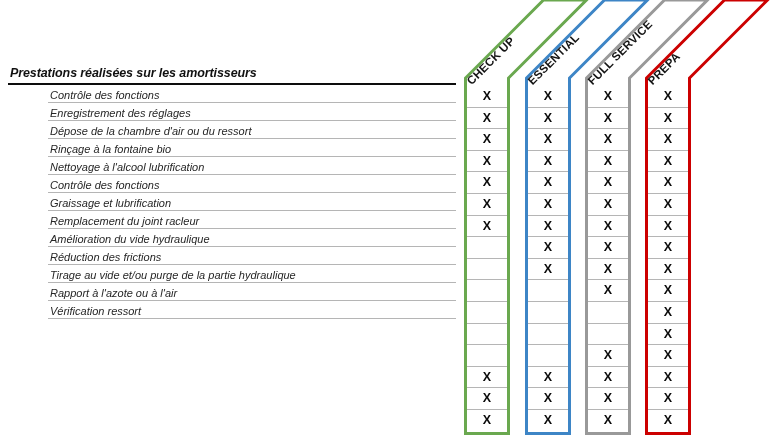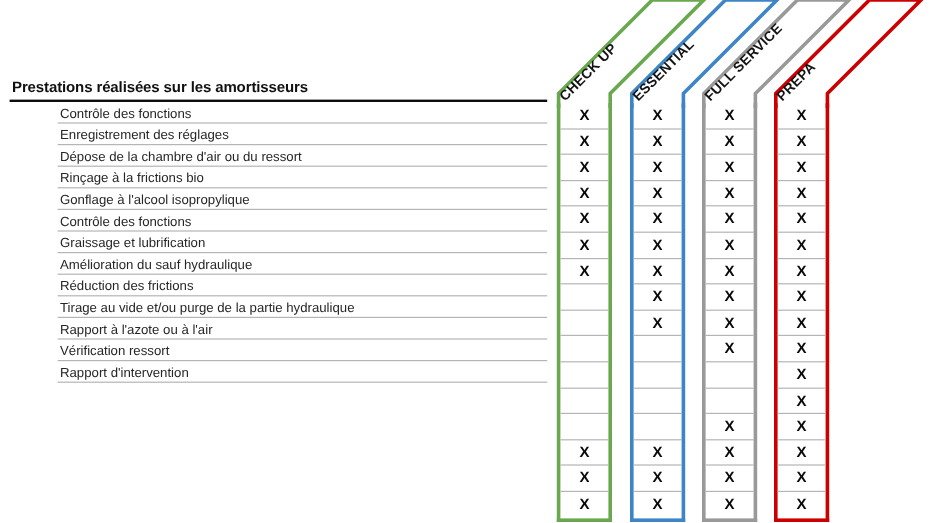--- a/index.html
+++ b/index.html
@@ -15,20 +15,21 @@
     color: #1a1a1a;
     overflow: hidden;
   }
 
   
   #label-col {
     position: absolute;
     left: 8px;
     top: 64px;
     width: 448px;
+    font-style: italic;
   }
   #table-title {
     font-size: 12.5px;
     font-weight: bold;
     letter-spacing: -0.1px;
     color: #111111;
     height: 21px;
     line-height: 19px;
     padding-left: 2px;
     border-bottom: 2px solid #0d0d0d;
@@ -136,30 +137,30 @@
       </div>
     </div>
   </div>
 
 <div id="label-col">
   <div id="table-title">Prestations réalisées sur les amortisseurs</div>
   <div id="label-list">
       <div class="label-cell">Contrôle des fonctions</div>
       <div class="label-cell">Enregistrement des réglages</div>
       <div class="label-cell">Dépose de la chambre d'air ou du ressort</div>
-      <div class="label-cell">Rinçage à la frictions bio</div>
-      <div class="label-cell">Gonflage à l'alcool isopropylique</div>
+      <div class="label-cell">Rinçage à la fontaine bio</div>
+      <div class="label-cell">Nettoyage à l'alcool lubrification</div>
       <div class="label-cell">Contrôle des fonctions</div>
       <div class="label-cell">Graissage et lubrification</div>
-      <div class="label-cell">Amélioration du sauf hydraulique</div>
+      <div class="label-cell">Remplacement du joint racleur</div>
+      <div class="label-cell">Amélioration du vide hydraulique</div>
       <div class="label-cell">Réduction des frictions</div>
       <div class="label-cell">Tirage au vide et/ou purge de la partie hydraulique</div>
       <div class="label-cell">Rapport à l'azote ou à l'air</div>
       <div class="label-cell">Vérification ressort</div>
-      <div class="label-cell">Rapport d'intervention</div>
     </div>
 </div>
 
 <div id="mark-cols">
     <div class="mark-col" style="left: 464px; border-color: rgb(106, 168, 79);">
       <div class="mark-cell">X</div>
       <div class="mark-cell">X</div>
       <div class="mark-cell">X</div>
       <div class="mark-cell">X</div>
       <div class="mark-cell">X</div>

